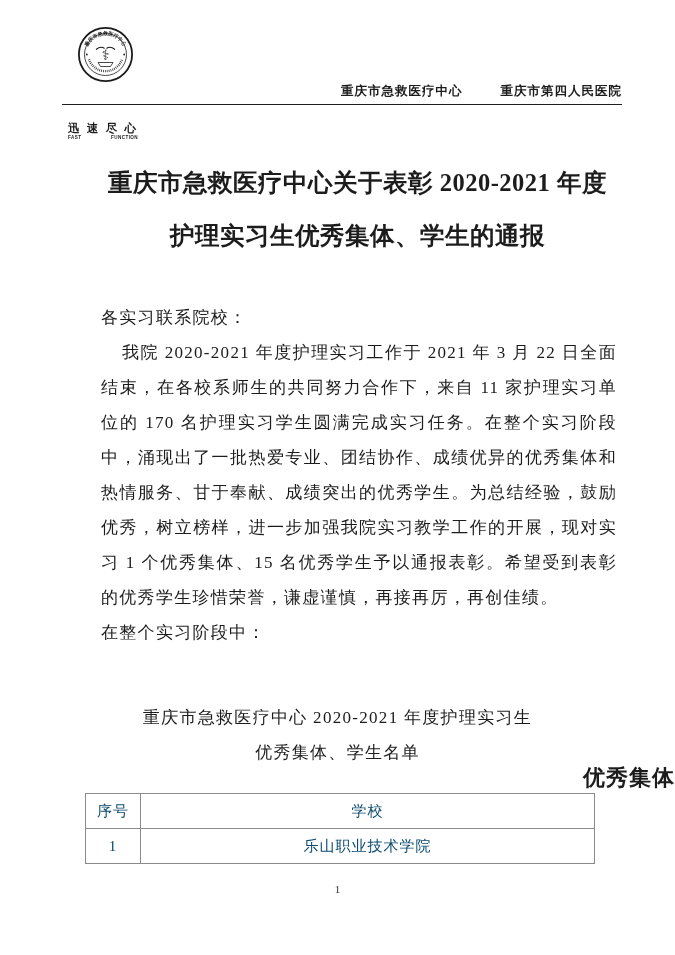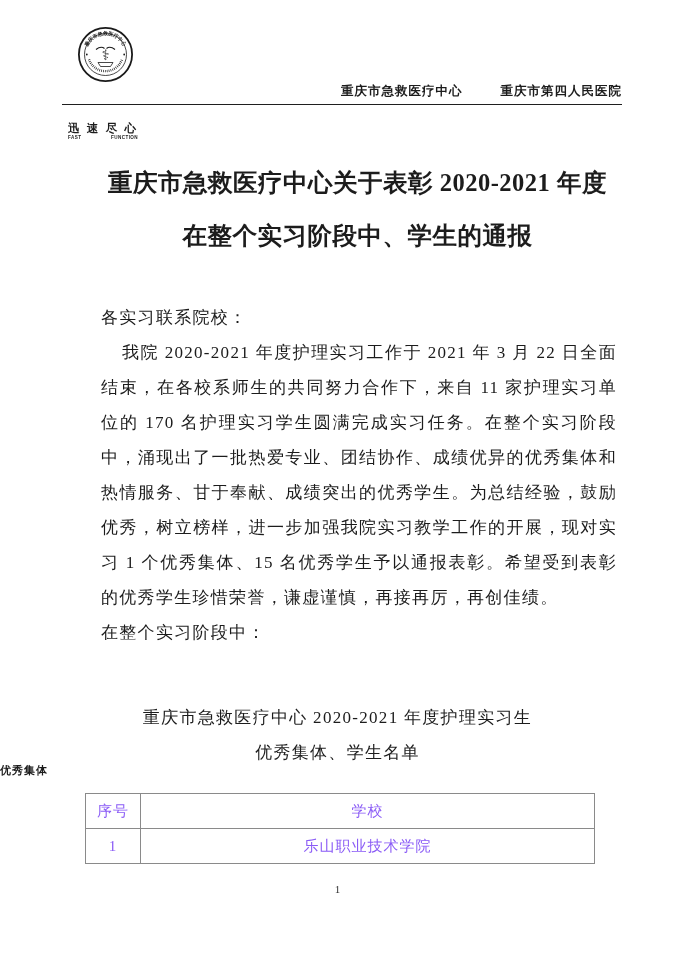--- a/index.html
+++ b/index.html
@@ -61,27 +61,27 @@
 
   
   .roster-head {
     position: absolute; left: 0; right: 0; top: 688px;
     text-align: center; font-size: 17px; line-height: 35px;
     letter-spacing: 1.3px;
     margin-top: 12px;
   }
   .caption {
     position: absolute; left: 0; right: 0; top: 763px;
-    text-align: left; font-size: 11px; font-weight: bold;
+    text-align: right; font-size: 22px; font-weight: bold;
     letter-spacing: 1px;
   }
   table.roster-table {
     position: absolute; left: 85px; top: 793px; width: 510px;
     border-collapse: collapse; table-layout: fixed;
-    font-size: 15px; letter-spacing: 1px; color: #8b5cf6;
+    font-size: 15px; letter-spacing: 1px; color: #0c4a6e;
     border: 1.6px solid #6b6b6b;
   }
   table.roster-table th, table.roster-table td {
     border: 1px solid #8a8a8a;
     height: 35px; text-align: center; vertical-align: middle;
     font-weight: normal;
   }
   table.roster-table .col-no { width: 55px; }
 
   
@@ -125,21 +125,21 @@
     </div>
   </div>
 
   <div class="org-names">
     <span>重庆市急救医疗中心</span>
     <span>重庆市第四人民医院</span>
   </div>
 
   <div class="rule"></div>
 
-  <h1 class="title"><span>重庆市急救医疗中心关于表彰 2020-2021 年度</span><br><span>在整个实习阶段中、学生的通报</span></h1>
+  <h1 class="title"><span>重庆市急救医疗中心关于表彰 2020-2021 年度</span><br><span>护理实习生优秀集体、学生的通报</span></h1>
 
   <div class="doc-body">
     <p>各实习联系院校：</p>
     <p class="indent">我院 2020-2021 年度护理实习工作于 2021 年 3 月 22 日全面结束，在各校系师生的共同努力合作下，来自 11 家护理实习单位的 170 名护理实习学生圆满完成实习任务。在整个实习阶段中，涌现出了一批热爱专业、团结协作、成绩优异的优秀集体和热情服务、甘于奉献、成绩突出的优秀学生。为总结经验，鼓励优秀，树立榜样，进一步加强我院实习教学工作的开展，现对实习 1 个优秀集体、15 名优秀学生予以通报表彰。希望受到表彰的优秀学生珍惜荣誉，谦虚谨慎，再接再厉，再创佳绩。</p>
     <p>在整个实习阶段中：</p>
   </div>
 
   <div class="roster-head">
     <p>重庆市急救医疗中心 2020-2021 年度护理实习生</p>
     <p>优秀集体、学生名单</p>

